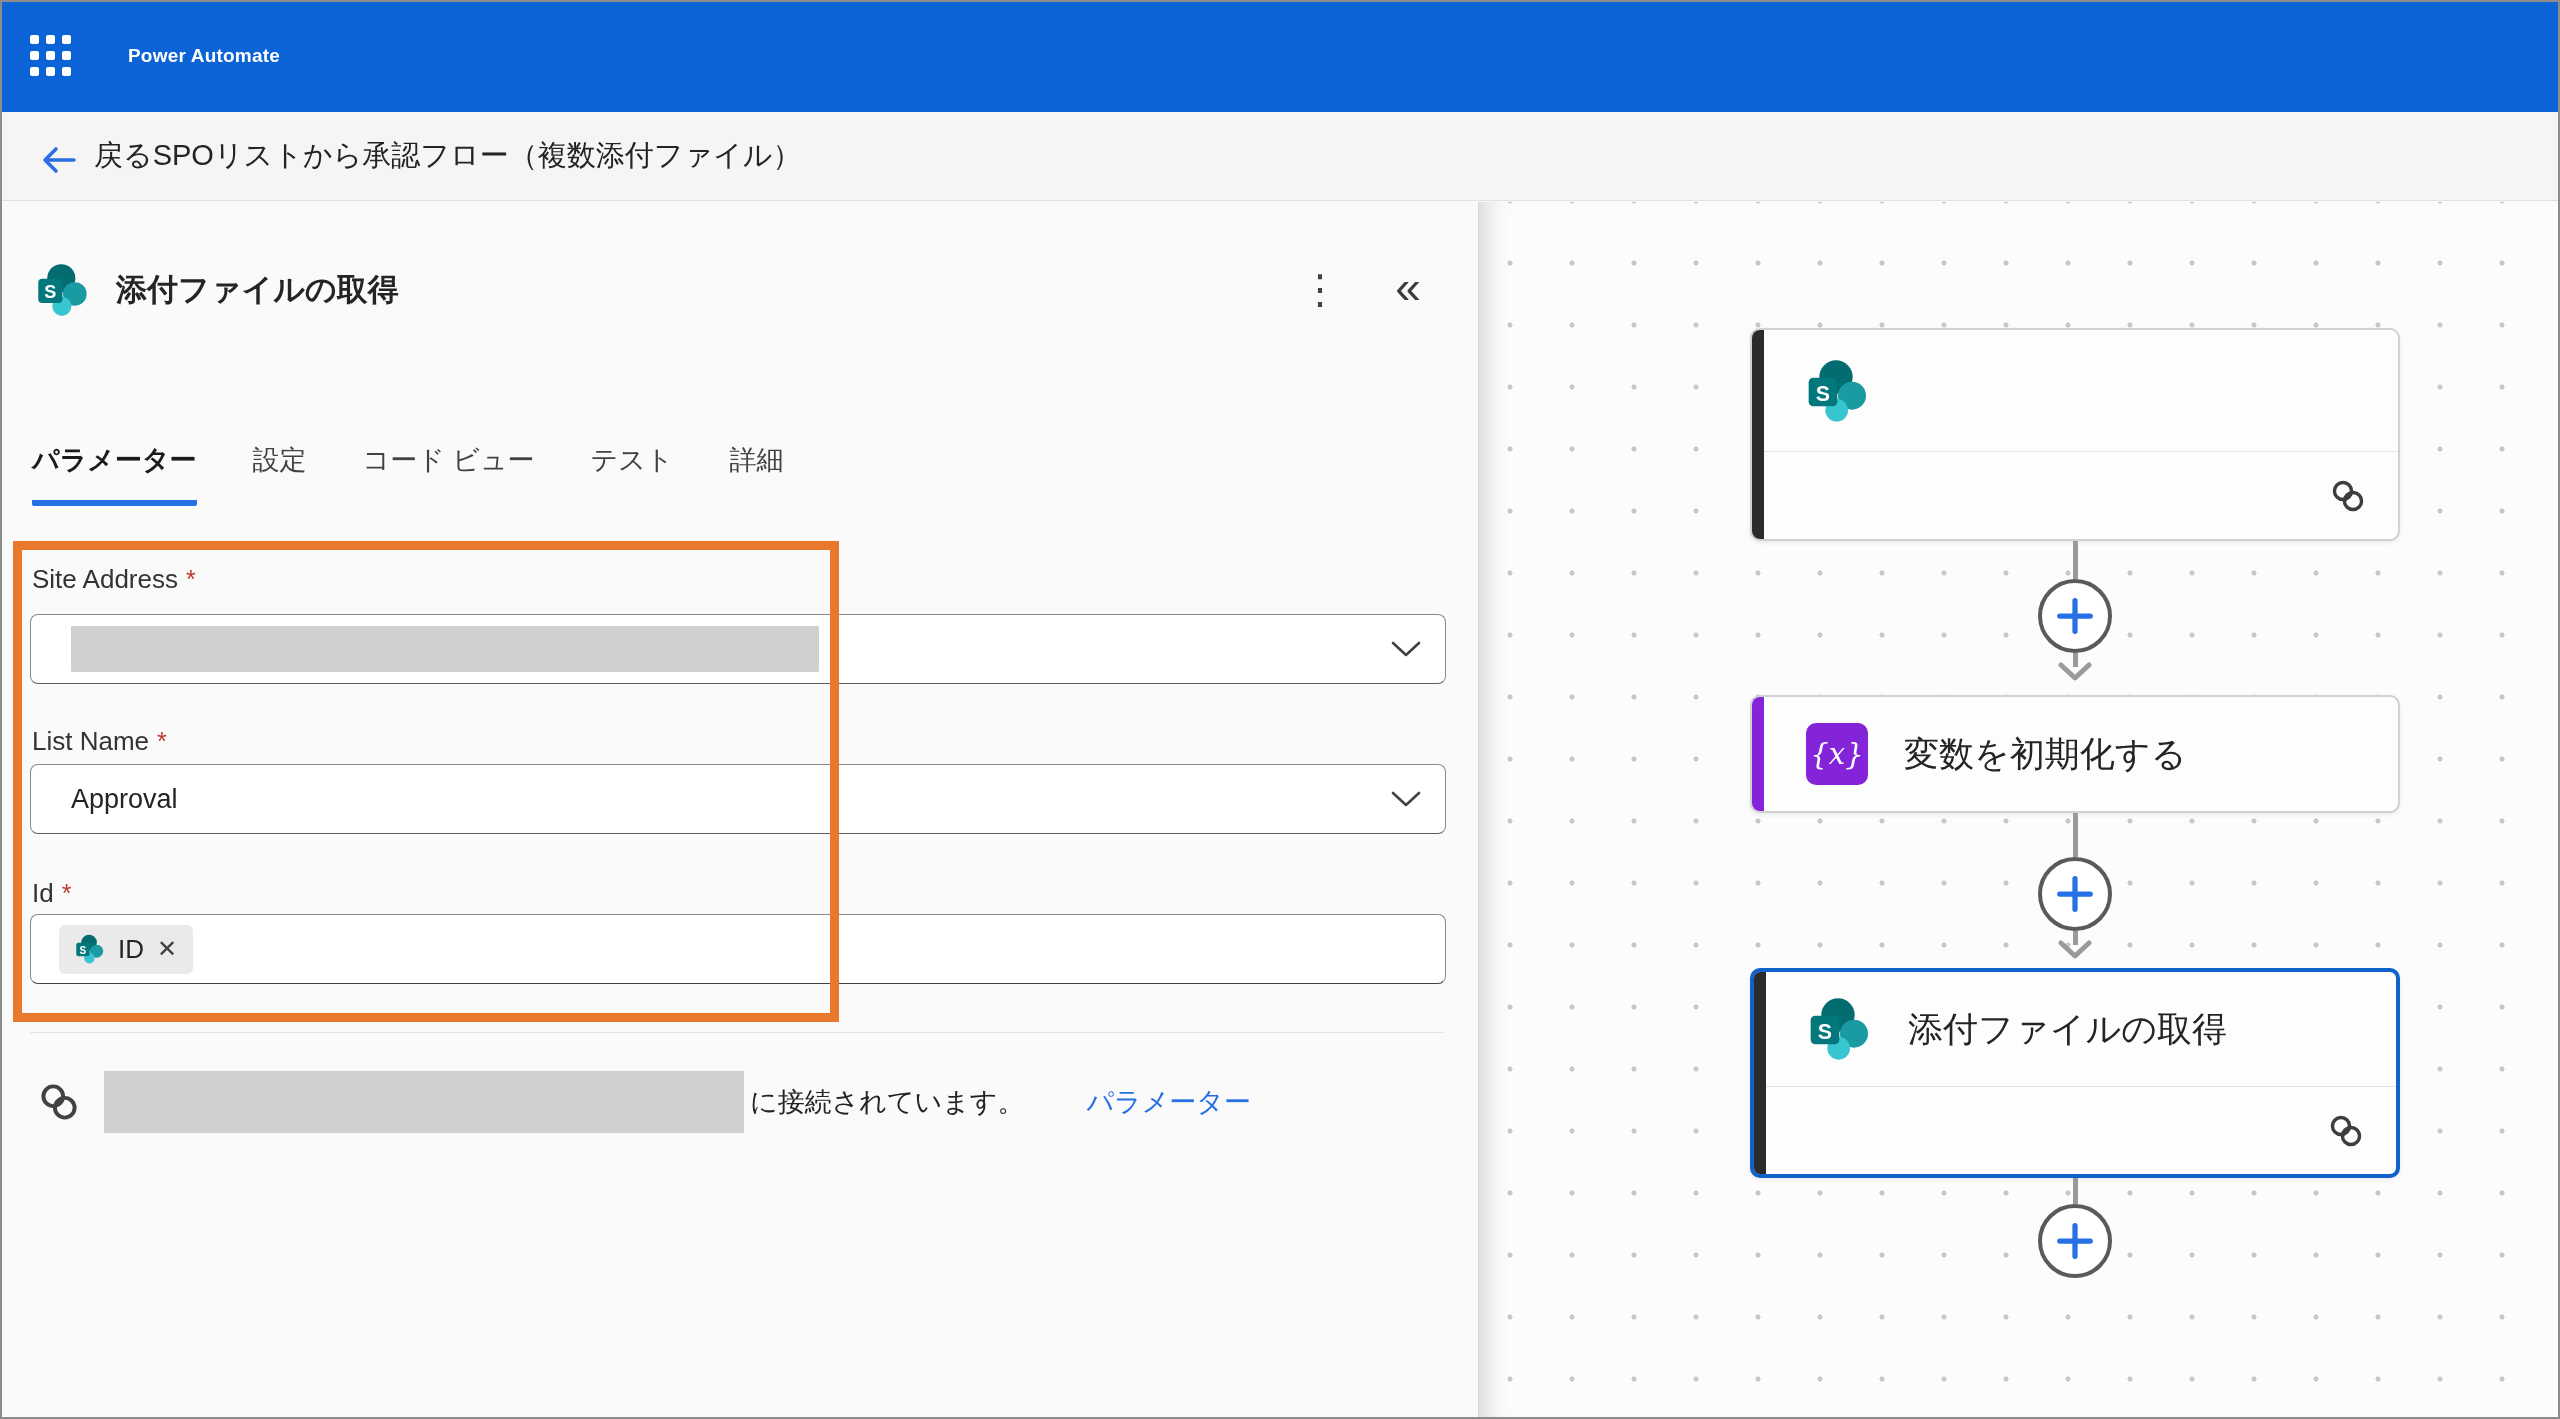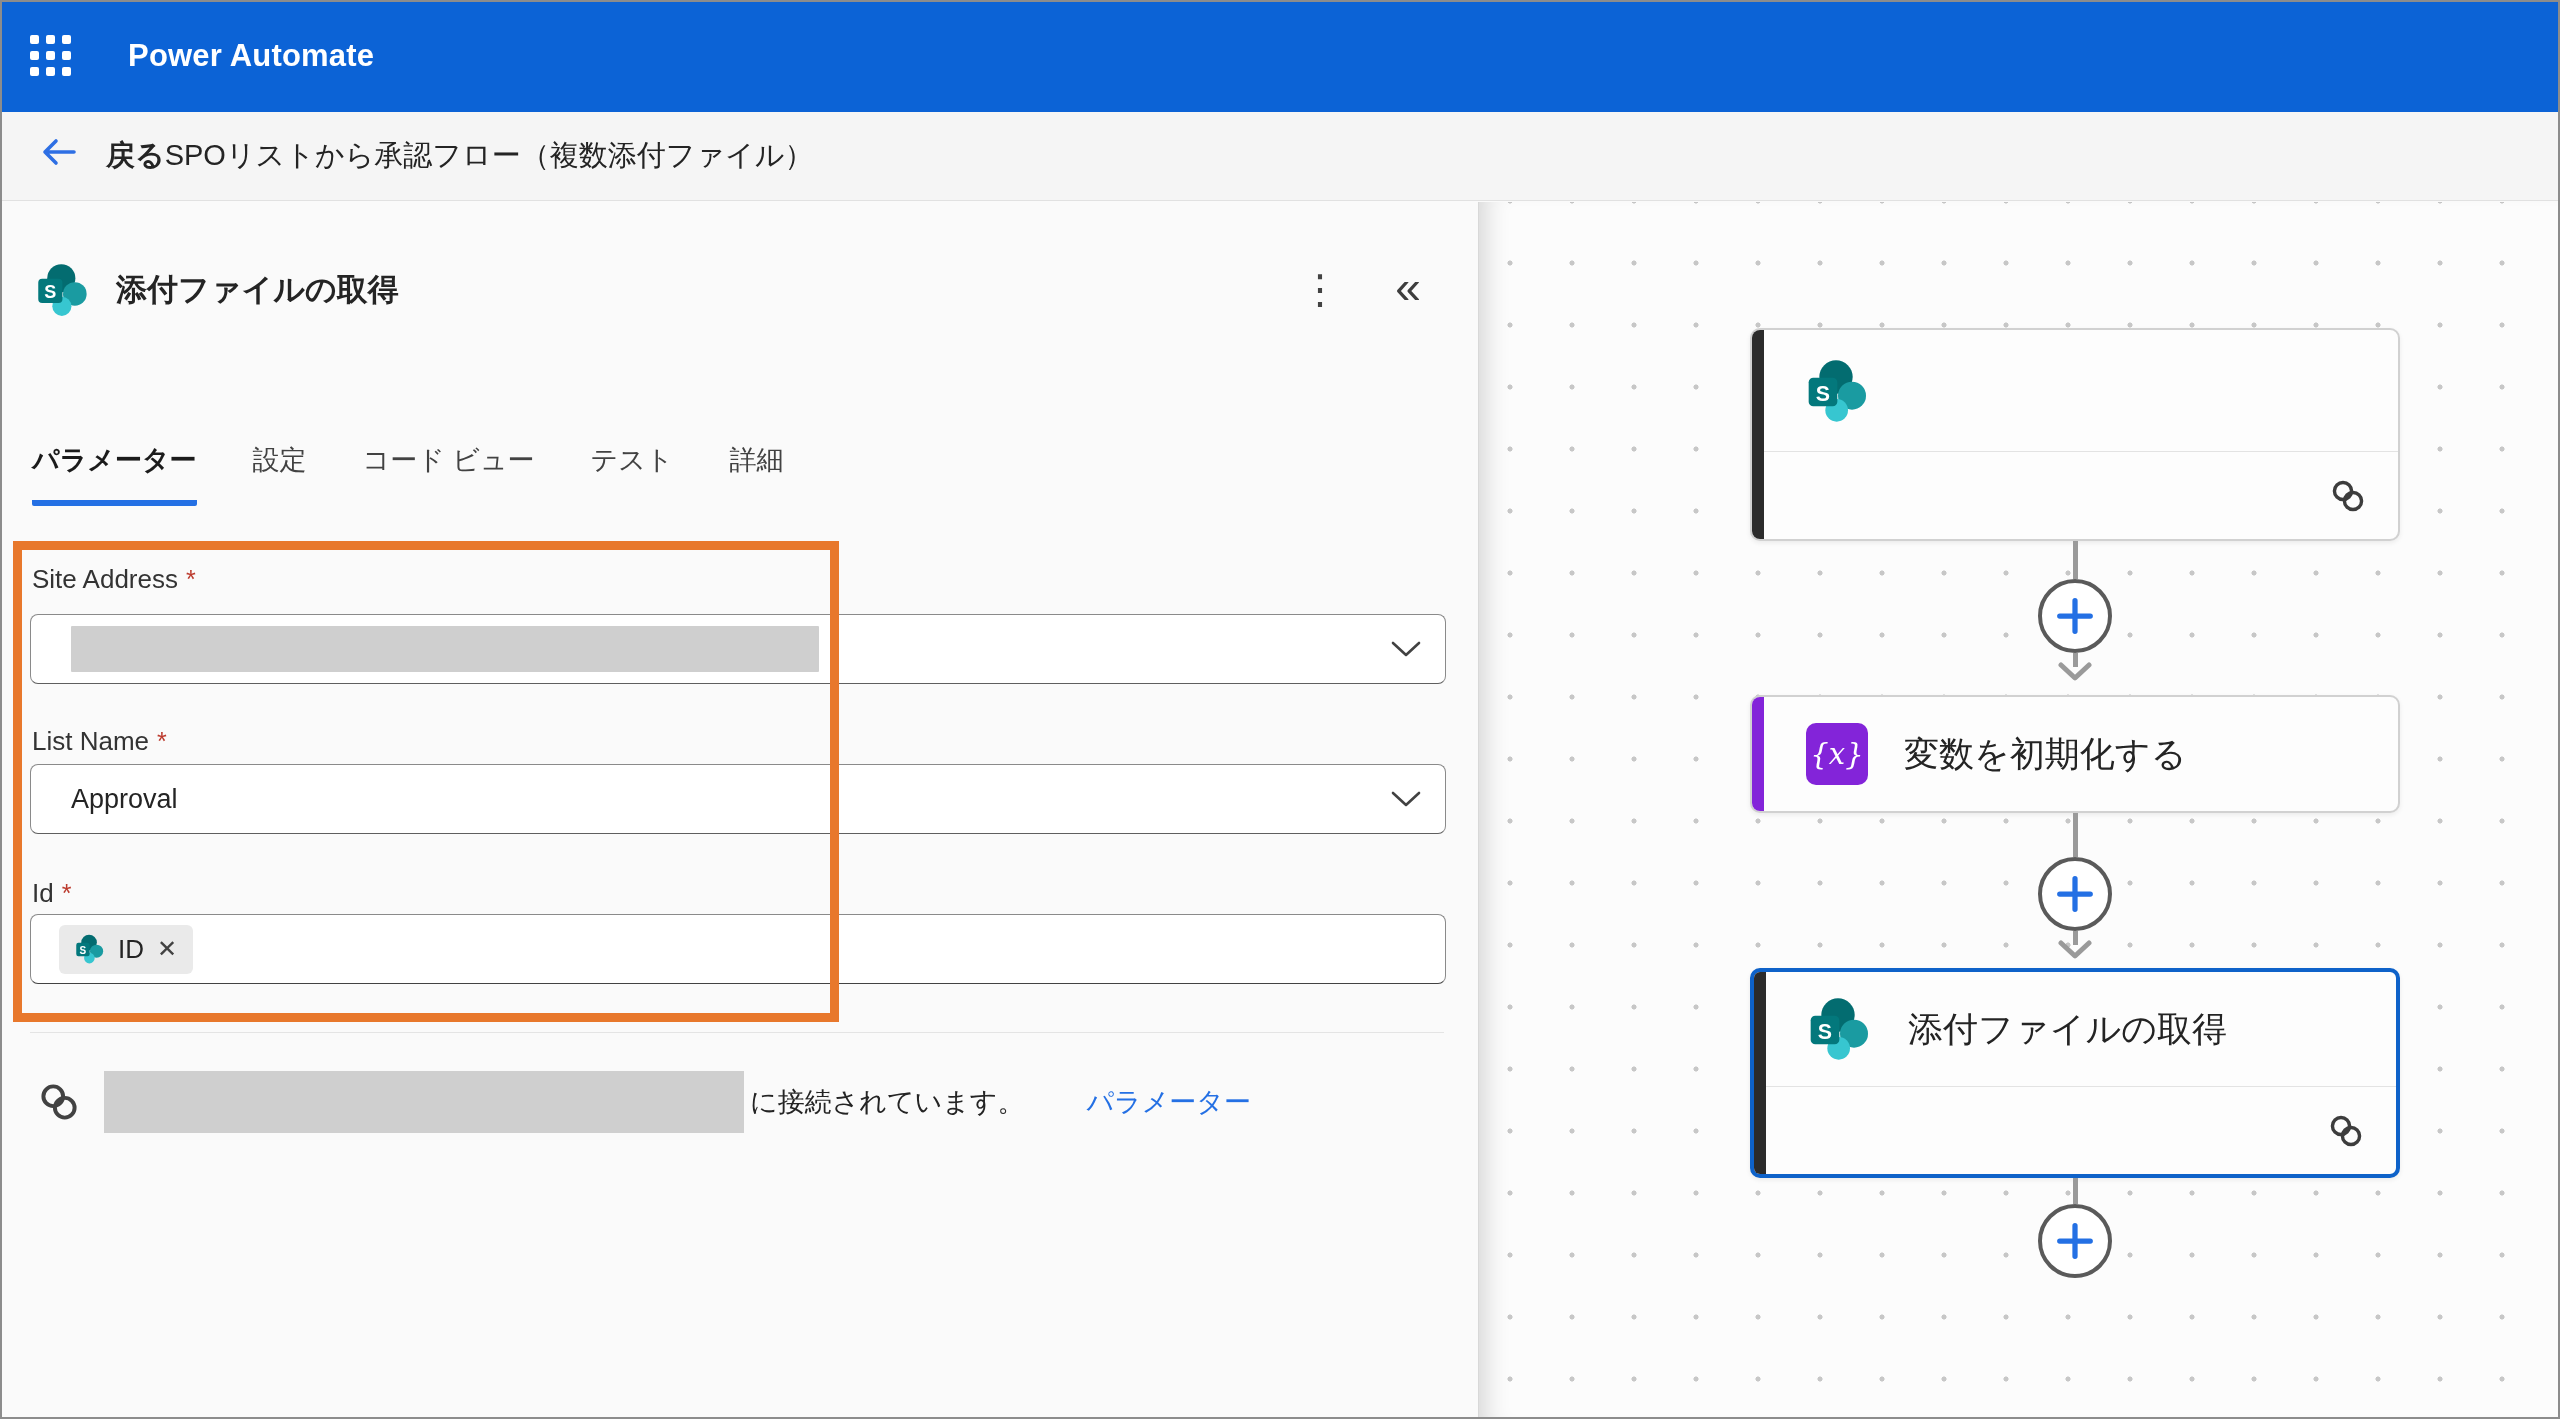--- a/index.html
+++ b/index.html
@@ -6,28 +6,28 @@
   html,body { margin:0; background:#e8e8e8; }
   body { font-family: "Liberation Sans", "DejaVu Sans", sans-serif; }
 
   .screen { position:relative; width:2560px; height:1419px; background:#FAFAFA; overflow:hidden; }
   .frame-border { position:absolute; inset:0; border:2px solid #8C8C8C; pointer-events:none; z-index:999; }
 
   
   .topbar { position:absolute; top:0; left:0; width:2560px; height:112px; background:#0C63D6; display:flex; align-items:center; }
   .waffle { margin-left:30px; width:42px; height:42px; display:grid; grid-template-columns:repeat(3,9px); grid-template-rows:repeat(3,9px); gap:7px; cursor:pointer; }
   .waffle span { background:#fff; border-radius:2px; }
-  .app-title { color:#fff; font-size:31px; font-weight:700; margin-left:56px; letter-spacing:0.2px; }
+  .app-title { color:#fff; font-size:19px; font-weight:700; margin-left:56px; letter-spacing:0.2px; }
   .searchbox { position:absolute; left:1424px; top:16px; width:1126px; height:80px; background:#fff; border-radius:6px; display:flex; align-items:center; padding:0 26px; gap:20px; }
   .searchbox input { border:none; outline:none; flex:1; font-size:27px; color:#1b1b1b; font-family:inherit; background:transparent; }
   .searchbox input::placeholder { color:#5c5c5c; opacity:1; }
 
   
   .crumbbar { position:absolute; top:112px; left:0; width:2560px; height:89px; background:#F5F5F5; border-bottom:1px solid #E1E1E1; display:flex; align-items:center; }
-  .back-btn { display:flex; align-items:flex-start; gap:28px; margin-left:38px; cursor:pointer;font-weight:bold; }
+  .back-btn { display:flex; align-items:flex-end; gap:16px; margin-left:38px; cursor:pointer; }
   .back-label { font-size:29px; color:#242424; }
   .flow-title { font-size:29px; color:#242424; }
 
   
   .main { position:absolute; top:202px; left:0; width:2560px; height:1217px; display:flex; }
   .left-panel { position:relative; width:1479px; height:100%; background:#FAFAFA; border-right:1px solid #D8D8D8; }
   .canvas { position:relative; flex:1; height:100%; background:#FCFCFC;
             background-image: radial-gradient(circle, #C7C7C7 2.5px, transparent 2.6px);
             background-size:62px 62px; background-position:0px 30px;
             box-shadow: inset 26px 0 26px -20px rgba(0,0,0,0.16); }

